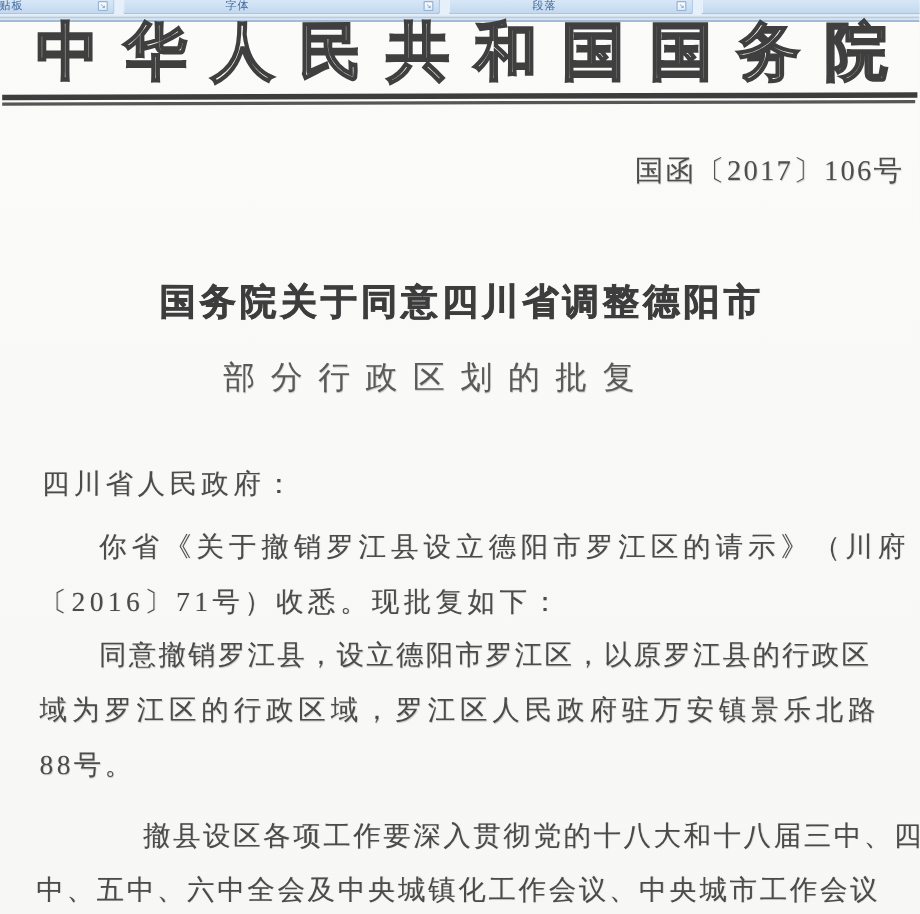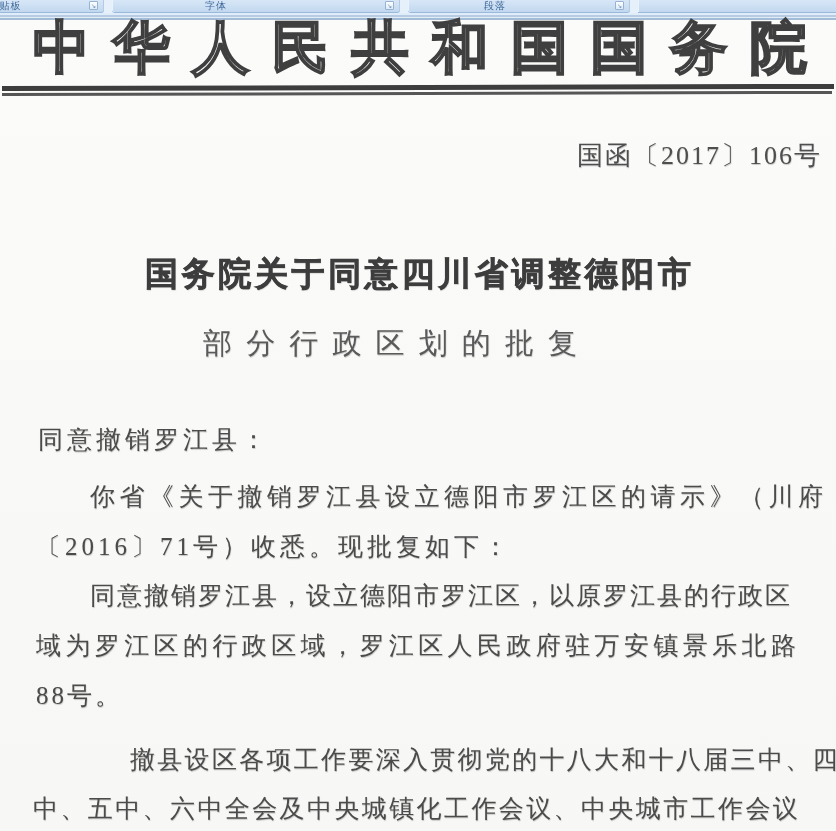--- a/index.html
+++ b/index.html
@@ -173,21 +173,21 @@
         <span>分</span>
         <span>行</span>
         <span>政</span>
         <span>区</span>
         <span>划</span>
         <span>的</span>
         <span>批</span>
         <span>复</span>
       </div>
 
-    <div class="scan bline salutation">同意撤销罗江县：</div>
+    <div class="scan bline salutation">四川省人民政府：</div>
     <div class="scan bline bl0">你省《关于撤销罗江县设立德阳市罗江区的请示》（川府</div>
     <div class="scan bline bl1">〔2016〕71号）收悉。现批复如下：</div>
     <div class="scan bline bl3">域为罗江区的行政区域，罗江区人民政府驻万安镇景乐北路</div>
     <div class="scan bline bl2">同意撤销罗江县，设立德阳市罗江区，以原罗江县的行政区</div>
     <div class="scan bline bl4">88号。</div>
     <div class="scan bline bl5">撤县设区各项工作要深入贯彻党的十八大和十八届三中、四</div>
     <div class="scan bline bl6">中、五中、六中全会及中央城镇化工作会议、中央城市工作会议</div>
 
   </div>
 </div>

